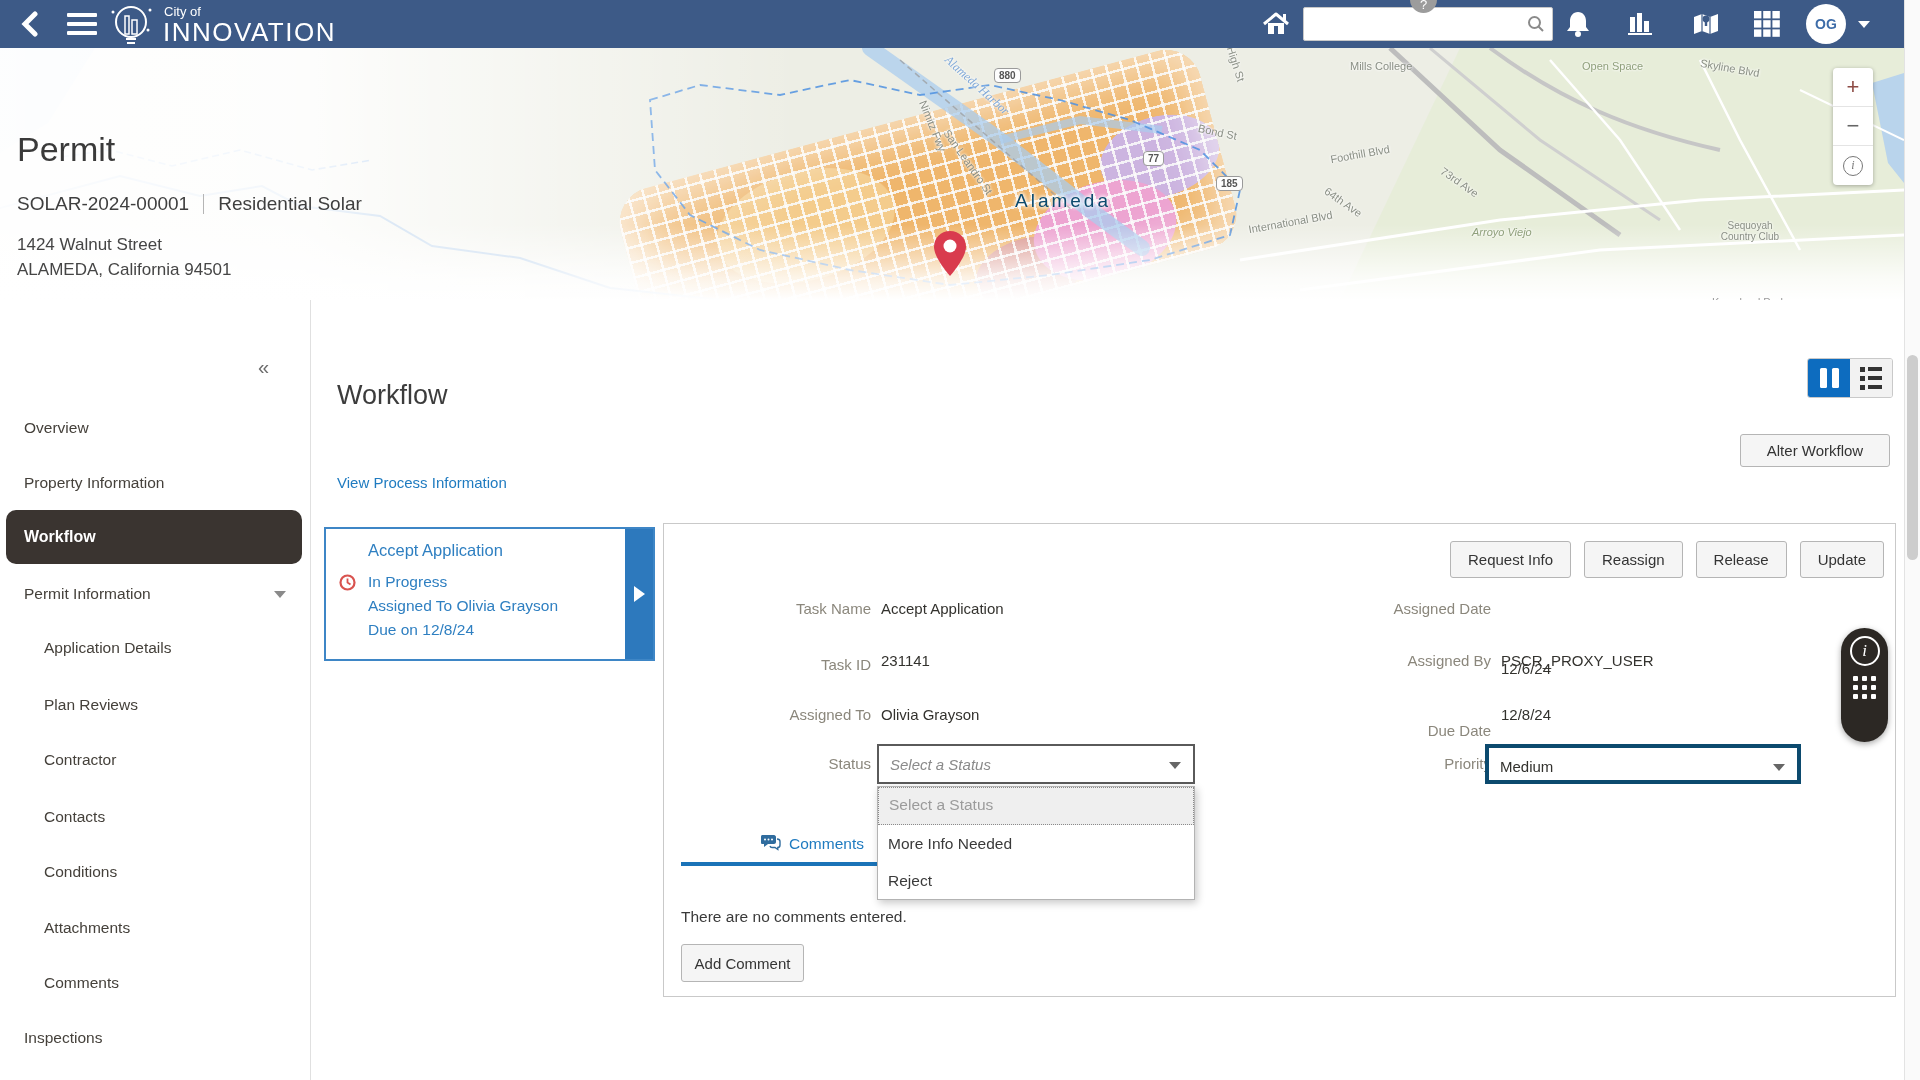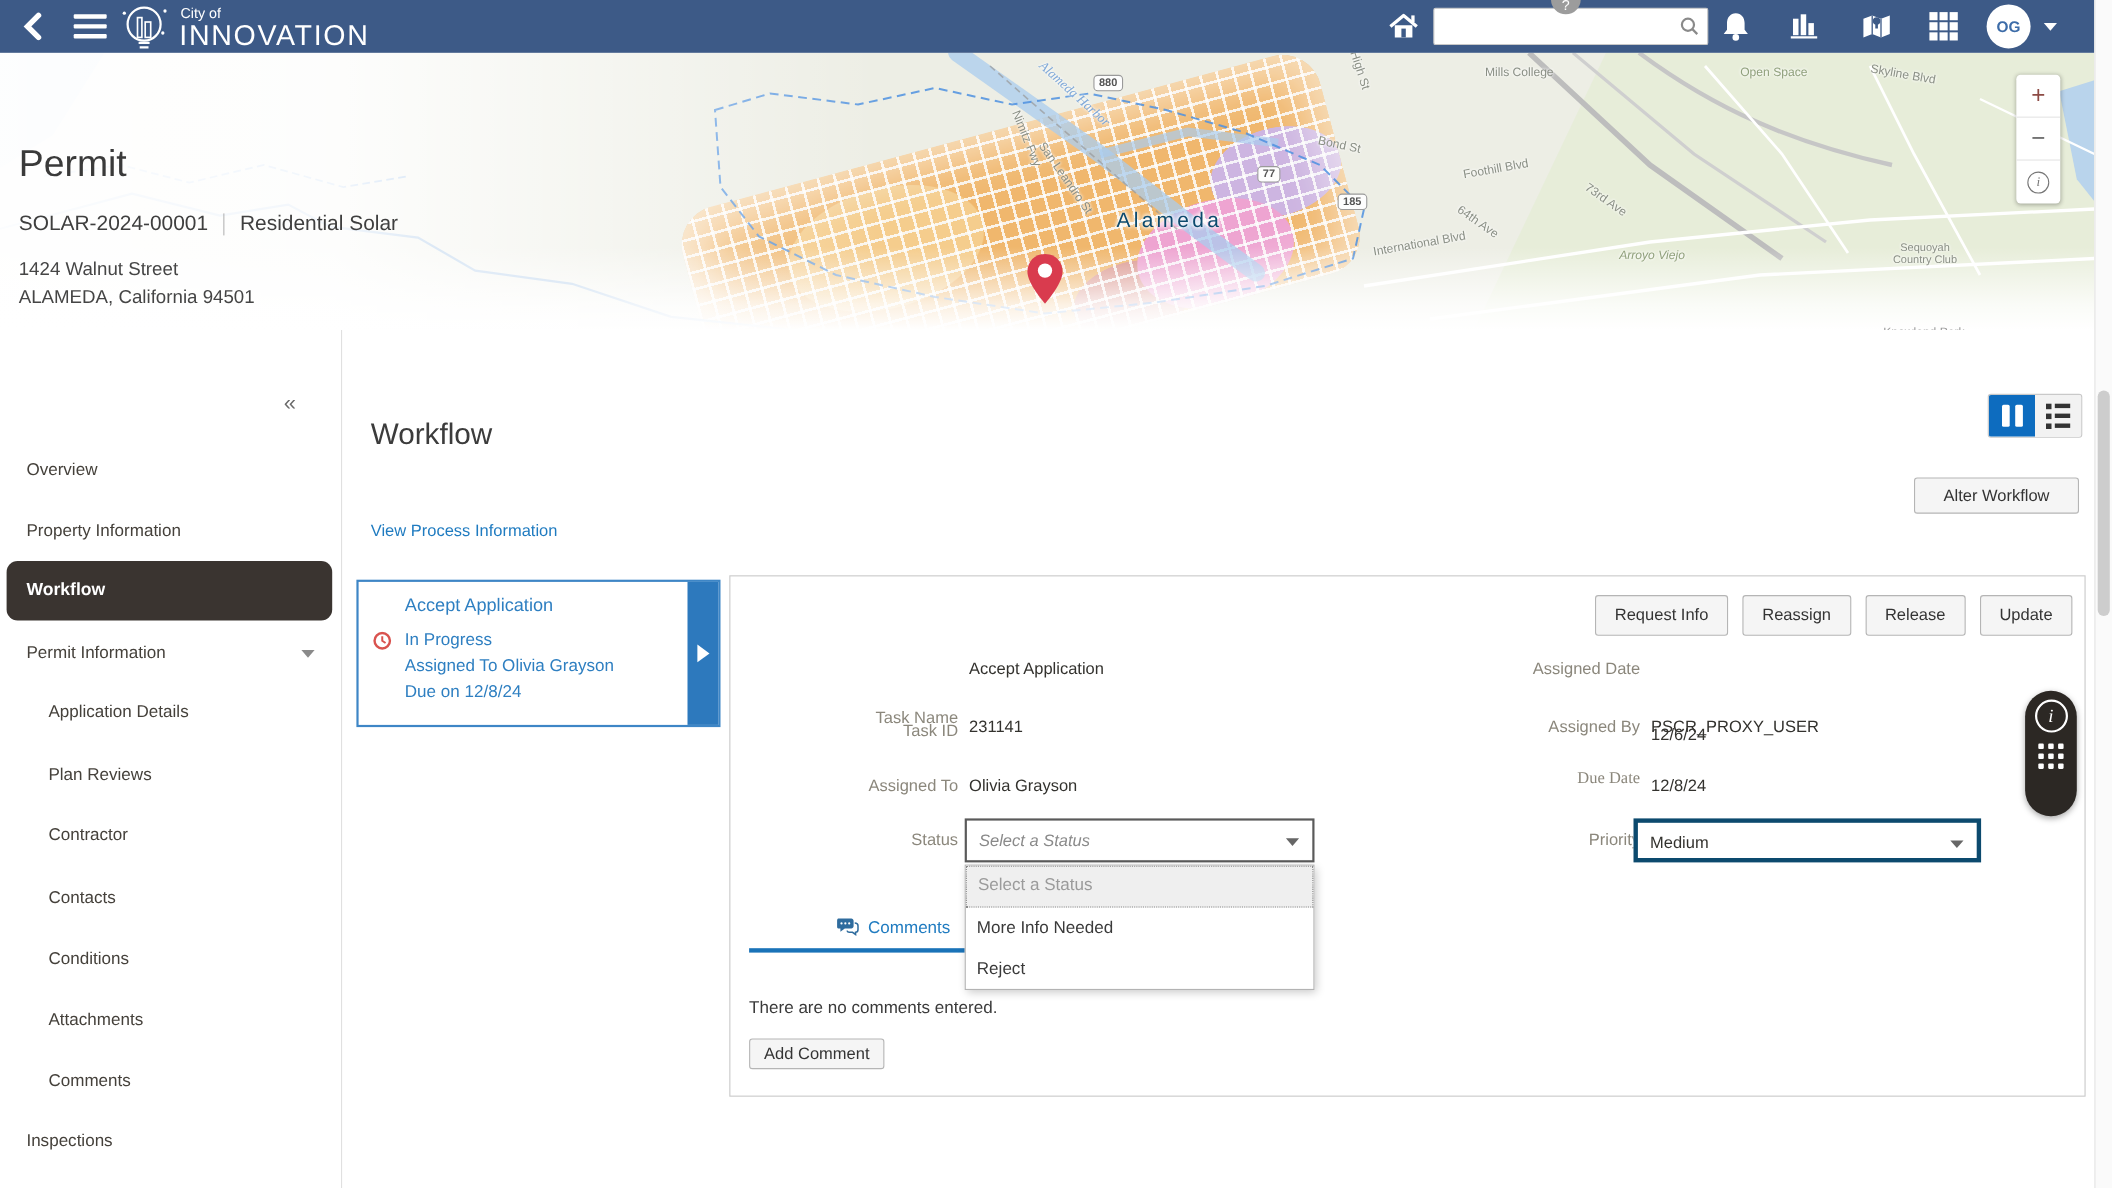--- a/index.html
+++ b/index.html
@@ -103,21 +103,21 @@
   .sel-priority { left:821px; top:220px; width:316px; border:4px solid #0c4a6e; }
   .sel-text { position:absolute; left:11px; top:0; line-height:37px; font-size:15px; }
   .sel-ph { font-style:italic; color:#8a8a8a; }
   .sel-val { color:#33322e; }
   .sel-caret { position:absolute; right:12px; top:16px; width:0; height:0; border-left:6px solid transparent; border-right:6px solid transparent; border-top:7px solid #666; }
   .dropdown { position:absolute; left:213px; top:262px; width:318px; background:#fff; border:1px solid #b3b3b3; box-shadow:2px 3px 8px rgba(0,0,0,.22); z-index:10; }
   .opt { padding-left:10px; font-size:15.5px; color:#3a3a3a; height:37px; line-height:37px; cursor:pointer; }
   .opt-ph { height:38px; line-height:34px; background:#efefef; color:#9b9b9b; border:1px dotted #8a8a8a; }
   .ctab { position:absolute; left:17px; top:302px; width:262px; height:40px; display:flex; align-items:center; justify-content:center; gap:8px; border-bottom:4px solid #1a73b8; color:#1f7bc0; font-size:15.5px; cursor:pointer; z-index:1; }
   .no-comments { position:absolute; left:17px; top:384px; font-size:15.5px; color:#3a3a3a; z-index:1; }
-  .addc-btn { position:absolute; left:17px; top:420px; width:123px; height:28px; z-index:1; }
+  .addc-btn { position:absolute; left:17px; top:420px; width:123px; height:38px; z-index:1; }
 
   
   .float-widget { position:absolute; left:1841px; top:628px; width:47px; height:114px; background:#2c2824; border-radius:24px; z-index:20; box-shadow:0 2px 6px rgba(0,0,0,.35); display:flex; flex-direction:column; align-items:center; cursor:pointer; }
   .fw-info { margin-top:8px; width:30px; height:30px; border:2px solid #fff; border-radius:50%; color:#fff; font-family:"Liberation Serif",serif; font-style:italic; font-size:17px; display:flex; align-items:center; justify-content:center; }
   .fw-pad { margin-top:10px; display:grid; grid-template-columns:repeat(3,5px); grid-auto-rows:5px; gap:4px; }
   .fw-pad i { background:#fff; border-radius:1px; }
 
   
   .sb-gutter { position:absolute; right:0; top:0; width:16px; height:1080px; background:#fafafa; border-left:1px solid #e3e3e3; z-index:40; }
   .sb-thumb { position:absolute; left:2px; top:355px; width:11px; height:205px; background:#cdcdcd; border-radius:6px; }
@@ -351,33 +351,33 @@
   </div>
 
   <div class="panel">
     <div class="actions">
       <button class="gbtn">Request Info</button>
       <button class="gbtn">Reassign</button>
       <button class="gbtn">Release</button>
       <button class="gbtn">Update</button>
     </div>
 
-    <span class="lbl lbl-l" style="top:74px;margin-top:44px;">Task Name</span>
+    <span class="lbl lbl-l" style="top:74px;">Task Name</span>
     <span class="val vall" style="top:74px;">Accept Application</span>
     <span class="lbl lbl-l" style="top:130px;">Task ID</span>
     <span class="val vall" style="top:126px;">231141</span>
     <span class="lbl lbl-l" style="top:180px;">Assigned To</span>
     <span class="val vall" style="top:180px;">Olivia Grayson</span>
     <span class="lbl lbl-l" style="top:229px;">Status</span>
 
     <span class="lbl lbl-r" style="top:74px;">Assigned Date</span>
     <span class="val valr" style="top:90px;margin-top:44px;">12/6/24</span>
     <span class="lbl lbl-r" style="top:126px;">Assigned By</span>
     <span class="val valr" style="top:126px;">PSCR_PROXY_USER</span>
-    <span class="lbl lbl-r" style="top:173px;font-family:Liberation Serif, serif;">Due Date</span>
+    <span class="lbl lbl-r" style="top:196px;">Due Date</span>
     <span class="val valr" style="top:180px;">12/8/24</span>
     <span class="lbl lbl-r" style="top:229px;">Priority</span>
 
     <div class="select sel-status">
       <span class="sel-text sel-ph">Select a Status</span>
       <span class="sel-caret"></span>
     </div>
     <div class="select sel-priority">
       <span class="sel-text sel-val">Medium</span>
       <span class="sel-caret"></span>

